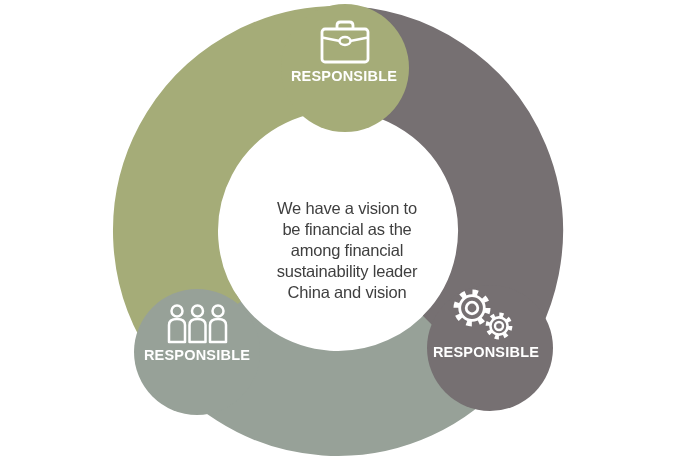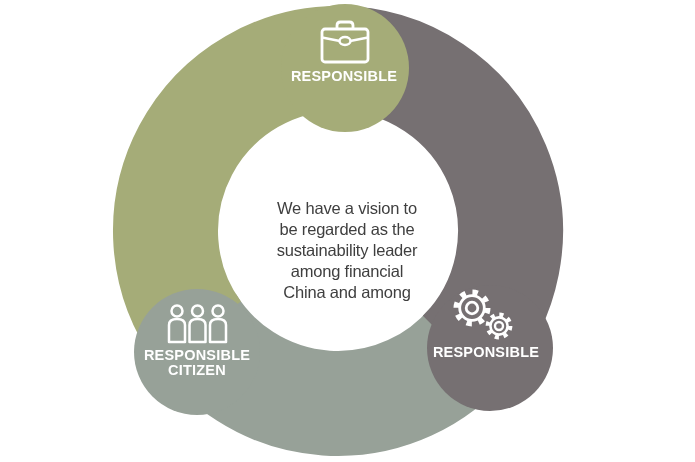--- a/index.html
+++ b/index.html
@@ -76,24 +76,23 @@
   <div class="hub-label" style="left:344px; top:69px;">
     <div>RESPONSIBLE</div>
   </div>
 
   <div class="hub-label" style="left:486px; top:345px;">
     <div>RESPONSIBLE</div>
   </div>
 
   <div class="hub-label" style="left:197px; top:348px;">
     <div>RESPONSIBLE</div>
-    <div>CITIZEN</div>
   </div>
 
   <div class="vision" style="left:347px; top:174px;margin-top:24px;">
     <div>We have a vision to</div>
-    <div>be regarded as the</div>
+    <div>be financial as the</div>
+    <div>among financial</div>
     <div>sustainability leader</div>
-    <div>among financial</div>
-    <div>China and among</div>
+    <div>China and vision</div>
   </div>
 
 </div>
 
 </body></html>

